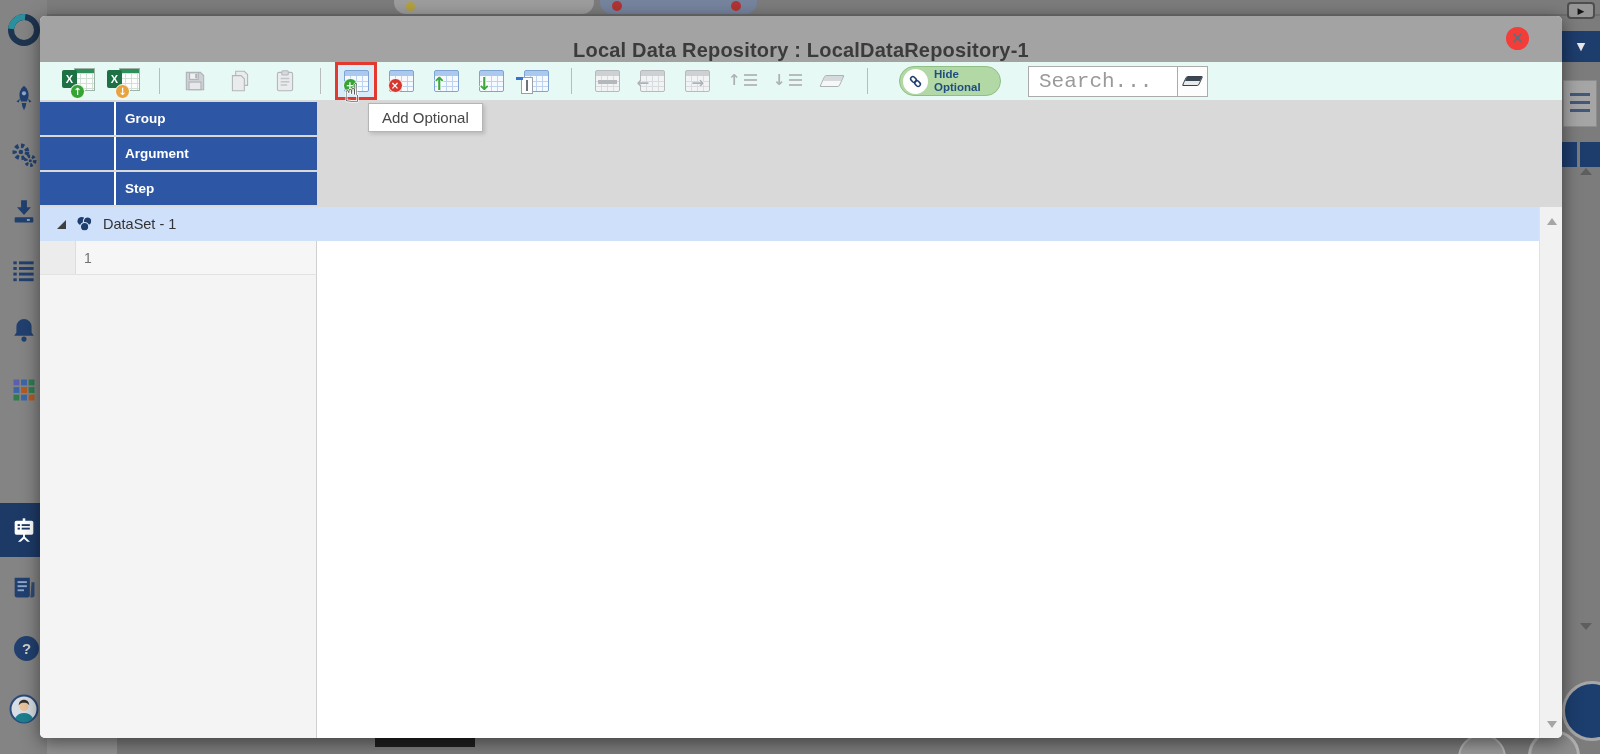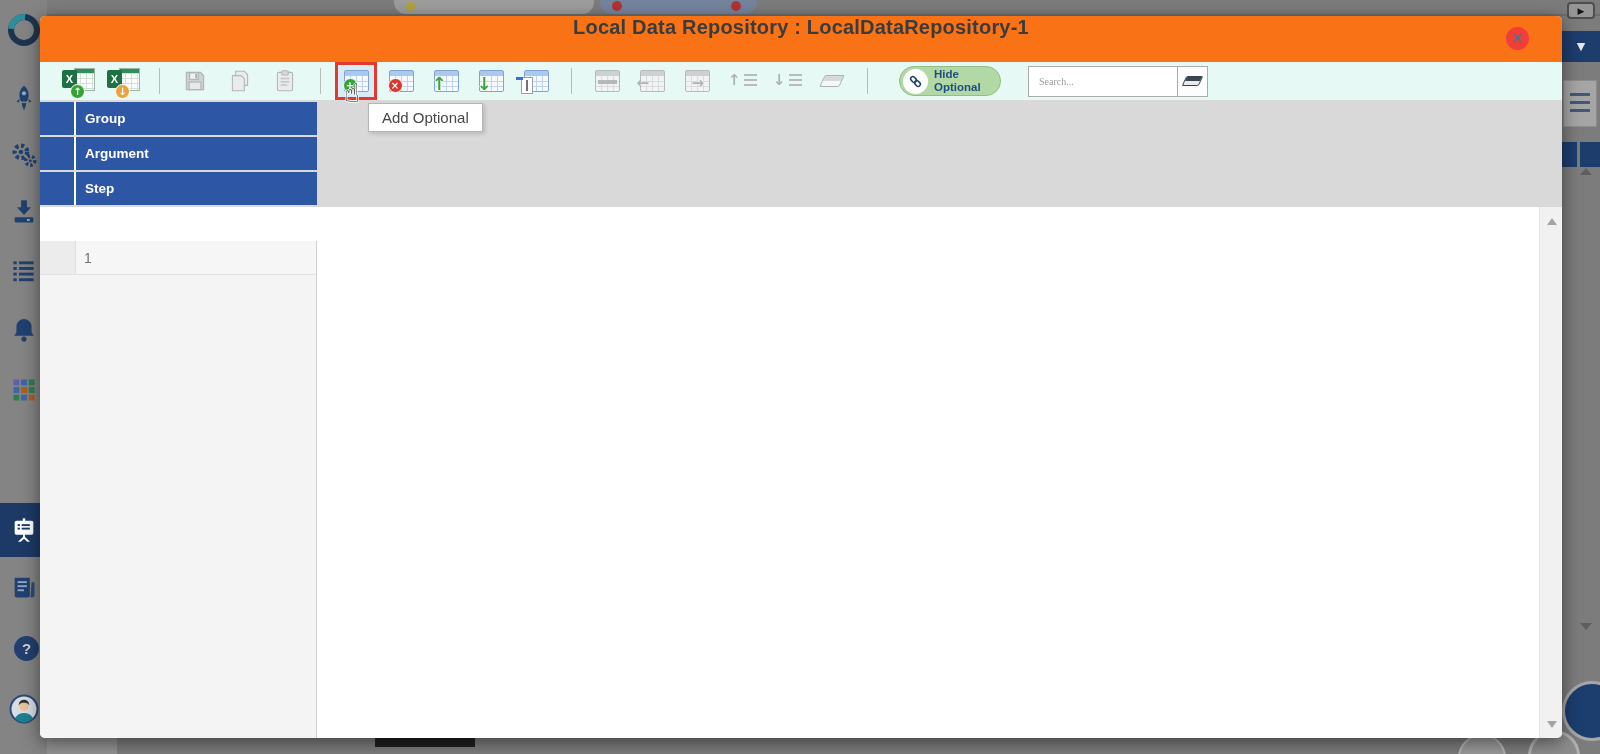--- a/index.html
+++ b/index.html
@@ -38,21 +38,21 @@
   
   .sidebar { position:absolute; left:0; top:0; width:47px; height:754px; background:#848484; z-index:2; }
   .side-item { position:absolute; left:0; width:47px; display:flex; justify-content:center; }
   .logo { position:absolute; left:8px; top:14px; width:32px; height:32px; border:6px solid #1e3550; border-radius:50%; }
   .logo::before { content:""; position:absolute; inset:-6px; border:6px solid transparent; border-top-color:#2b8f9e; border-radius:50%; transform:rotate(-40deg); }
   .easel-block { position:absolute; left:0; top:503px; width:47px; height:54px; background:#1d3a66; display:flex; align-items:center; justify-content:center; }
   .help-circle { position:absolute; left:14px; top:636px; width:25px; height:25px; border-radius:50%; background:#21406f; color:#cfcfcf; font-weight:700; font-size:15px; display:flex; align-items:center; justify-content:center; }
 
   
   .dialog { position:absolute; left:40px; top:16px; width:1522px; height:722px; background:#fff; border-radius:5px; box-shadow:0 4px 18px rgba(0,0,0,.5); z-index:5; overflow:hidden; }
-  .titlebar { position:relative; height:46px; background:#f97316; display:flex; align-items:flex-start; justify-content:center; }
+  .titlebar { position:relative; height:46px; background:#a3a3a3; display:flex; align-items:flex-end; justify-content:center; }
   .dlg-title { font-size:20px; font-weight:600; color:#3b3b3b; letter-spacing:.2px; }
   .close-btn { position:absolute; right:33px; top:11px; width:23px; height:23px; border-radius:50%; background:#f23d39; border:none; color:#5f6f7d; font-weight:700; font-size:15px; display:flex; align-items:center; justify-content:center; cursor:pointer; line-height:1; }
 
   
   .toolbar { position:relative; height:38px; background:#e7f9f5; display:flex; align-items:center; padding:0 14px 0 21px; gap:9px; }
   .tb { position:relative; width:36px; height:32px; background:transparent; border:none; display:flex; align-items:center; justify-content:center; }
   .tb.enabled { cursor:pointer; }
   .sep { width:1px; height:26px; background:#b9bcbc; margin:0 8px; }
   .hl { outline:3px solid #e23a2e; background:#d8ecf8; }
 
@@ -92,29 +92,29 @@
   .eraser-shape { width:20px; height:12px; transform:skewX(-25deg); border:1px solid #aeb2b5; border-radius:2px;
     background:linear-gradient(#d7dadd 0 50%, #f6f7f8 50%); }
   .eraser-dark { width:17px; height:10px; transform:skewX(-25deg); border:1px solid #39424c; border-radius:2px;
     background:linear-gradient(#3c4652 0 55%, #e8eaec 55%); }
 
   
   .pill { margin-left:14px; height:30px; border:1px solid #8fbf85; border-radius:16px; background:#b2d8a6; display:flex; align-items:center; gap:6px; padding:0 12px 0 3px; cursor:pointer; }
   .pill-circle { width:25px; height:25px; border-radius:50%; background:#fff; display:flex; align-items:center; justify-content:center; }
   .pill-label { width:54px; font-size:11.5px; font-weight:700; color:#1f4d80; line-height:1.1; text-align:left; }
   .search-wrap { margin-left:18px; display:flex; height:31px; border:1px solid #ababab; background:#fff; }
-  .search-input { width:148px; border:none; outline:none; padding:0 10px; font-size:10px; color:#737373; background:transparent; font-family:Liberation Serif, serif; }
+  .search-input { width:148px; border:none; outline:none; padding:0 10px; font-size:21px; color:#737373; background:transparent; font-family:Liberation Mono, monospace; }
   .search-input::placeholder { color:#9a9a9a; }
   .search-clear { width:30px; border:none; border-left:1px solid #ababab; background:#fdfdfd; display:flex; align-items:center; justify-content:center; cursor:pointer; }
 
   
   .content { position:absolute; top:84px; left:0; right:0; bottom:0; }
   .zone-top { position:absolute; top:0; left:0; right:0; height:107px; background:#d9d9d9; }
   .headers { position:absolute; top:2px; left:0; width:277px; }
-  .hdr-row { display:flex; height:33px; margin-bottom:2px; background:#2d56a4; }
+  .hdr-row { display:flex; height:33px; margin-bottom:2px; background:#2d56a4;padding-left:40px; }
   .hdr-gutter { width:36px; border-right:2px solid #fff; }
   .hdr-label { display:flex; align-items:center; padding-left:9px; color:#fff; font-weight:700; font-size:13.5px; }
   .dataset-row { position:absolute; top:107px; left:0; right:23px; height:34px; background:#cfe0fb; display:flex; align-items:center; padding-left:17px; cursor:pointer; }
   .expander { width:0; height:0; border-left:9px solid transparent; border-bottom:9px solid #3f3f3f; margin-right:9px; cursor:pointer; }
   .ds-label { margin-left:9px; font-size:14.5px; color:#333; }
   .row-1 { position:absolute; top:141px; left:0; right:23px; height:34px; background:#fff; display:flex; }
   .row-1-left { width:277px; height:100%; background:#f6f6f6; border-right:1px solid #d0d0d0; border-bottom:1px solid #e2e2e2; display:flex; }
   .row-gutter { width:36px; background:#ececec; border-right:1px solid #ddd; }
   .row-label { align-self:center; padding-left:8px; font-size:14px; color:#707070; }
   .panel-rest { position:absolute; top:175px; left:0; width:277px; bottom:0; background:#f4f4f4; border-right:1px solid #cfcfcf; }
@@ -435,20 +435,29 @@
         <div class="hdr-row">
           <div class="hdr-gutter"></div>
           <div class="hdr-label">Argument</div>
         </div>
         <div class="hdr-row">
           <div class="hdr-gutter"></div>
           <div class="hdr-label">Step</div>
         </div>
       </div>
 
+      <div class="dataset-row">
+        <span class="expander"></span>
+        <svg width="19" height="18" viewBox="0 0 20 18">
+          <circle cx="7" cy="6" r="4.4" fill="#1f3e6d"></circle>
+          <circle cx="13.2" cy="6" r="4.4" fill="#1f3e6d" stroke="#cfe0fb" stroke-width="1.2"></circle>
+          <circle cx="10.1" cy="11.8" r="4.4" fill="#1f3e6d" stroke="#cfe0fb" stroke-width="1.2"></circle>
+        </svg>
+        <span class="ds-label">DataSet - 1</span>
+      </div>
 
       <div class="row-1">
         <div class="row-1-left">
           <div class="row-gutter"></div>
           <span class="row-label">1</span>
         </div>
       </div>
 
       <div class="panel-rest"></div>
 

